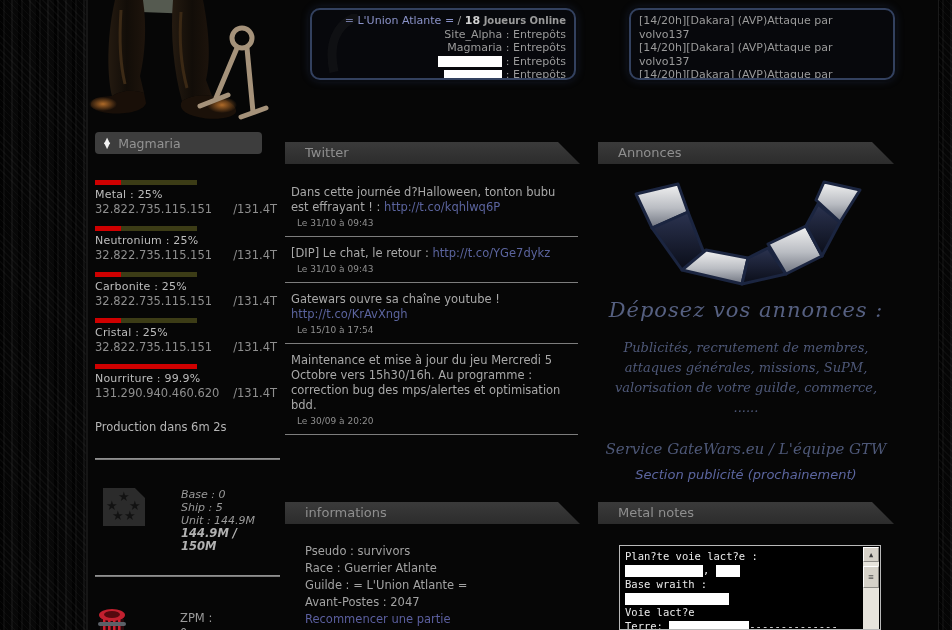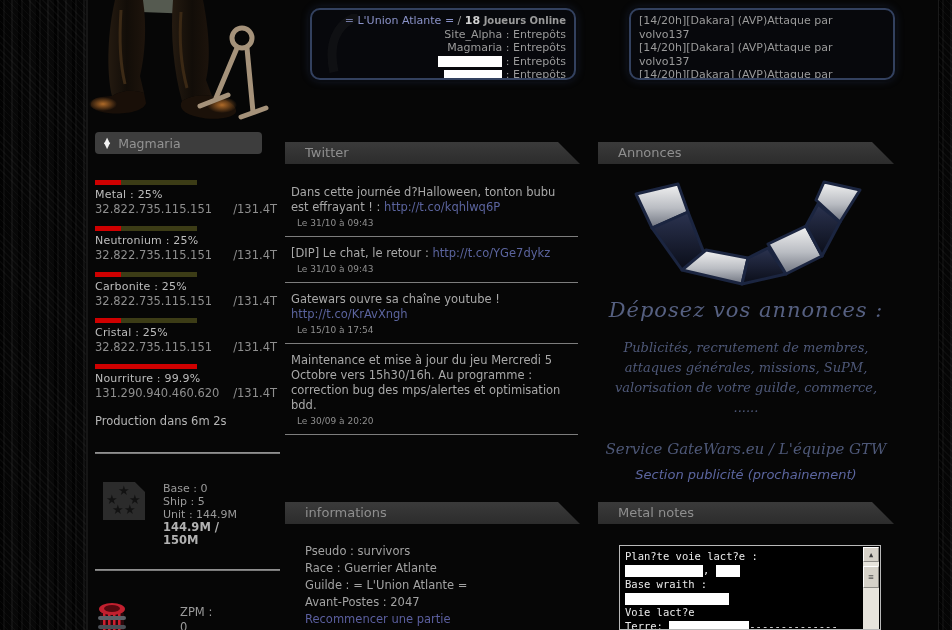--- a/index.html
+++ b/index.html
@@ -31,29 +31,29 @@
   .selector{width:167px;height:22px;background:#3d3d3d;border-radius:4px;display:flex;align-items:center;
             color:#939393;font-size:12.5px;cursor:pointer;}
   .sort-icon{margin:0 8px 0 9px;display:flex;flex-direction:column;line-height:5px;font-size:8px;color:#f2f2f2;}
   .res-block{margin-top:10px;}
   .res-block.first{margin-top:26px;}
   .res-bar{width:102px;height:5px;background:#3c3c16;margin-bottom:3px;}
   .res-fill{height:100%;background:#cf0000;}
   .res-label{font-size:11px;color:#bdbdbd;letter-spacing:.2px;line-height:14px;}
   .res-values{display:flex;width:182px;font-size:11.5px;color:#8f8f8f;line-height:14px;}
   .res-cap{margin-left:auto;}
-  .production{margin-top:14px;font-size:11.5px;color:#b5b5b5;}
+  .production{margin-top:20px;font-size:11.5px;color:#b5b5b5;}
   .divider{width:185px;height:2px;background:linear-gradient(#9a9a9a,#6f6f6f);}
   .div1{margin-top:24px;}
   .div2{margin-top:22px;}
   .units-row{margin-top:28px;display:flex;}
   .stars-icon{margin-left:8px;width:42px;height:38px;background:#2b2b2b;position:relative;
               clip-path:polygon(0 0,76% 0,100% 26%,100% 100%,0 100%);}
   .stars-icon span{position:absolute;color:#121212;font-size:13px;line-height:13px;}
-  .units-text{margin-left:18px;font-size:11px;line-height:13px;color:#9a9a9a;}
+  .units-text{margin-left:36px;font-size:11px;line-height:13px;color:#9a9a9a;font-style:italic;}
   .units-cap{font-weight:bold;color:#b2b2b2;font-size:11.5px;width:80px;}
   .zpm-row{margin-top:22px;display:flex;}
   .zpm-text{margin-left:51px;font-size:11.5px;line-height:15px;color:#9a9a9a;padding-top:12px;}
 
   
   .sec-header{position:absolute;height:22px;background:linear-gradient(#3a3a3a,#2c2c2c);
               color:#8f8f8f;font-size:13px;line-height:22px;padding-left:20px;box-sizing:border-box;
               clip-path:polygon(0 0,calc(100% - 22px) 0,100% 100%,0 100%);}
   .hd-twitter{left:285px;top:142px;width:295px;}
   .hd-annonces{left:598px;top:142px;width:296px;}

